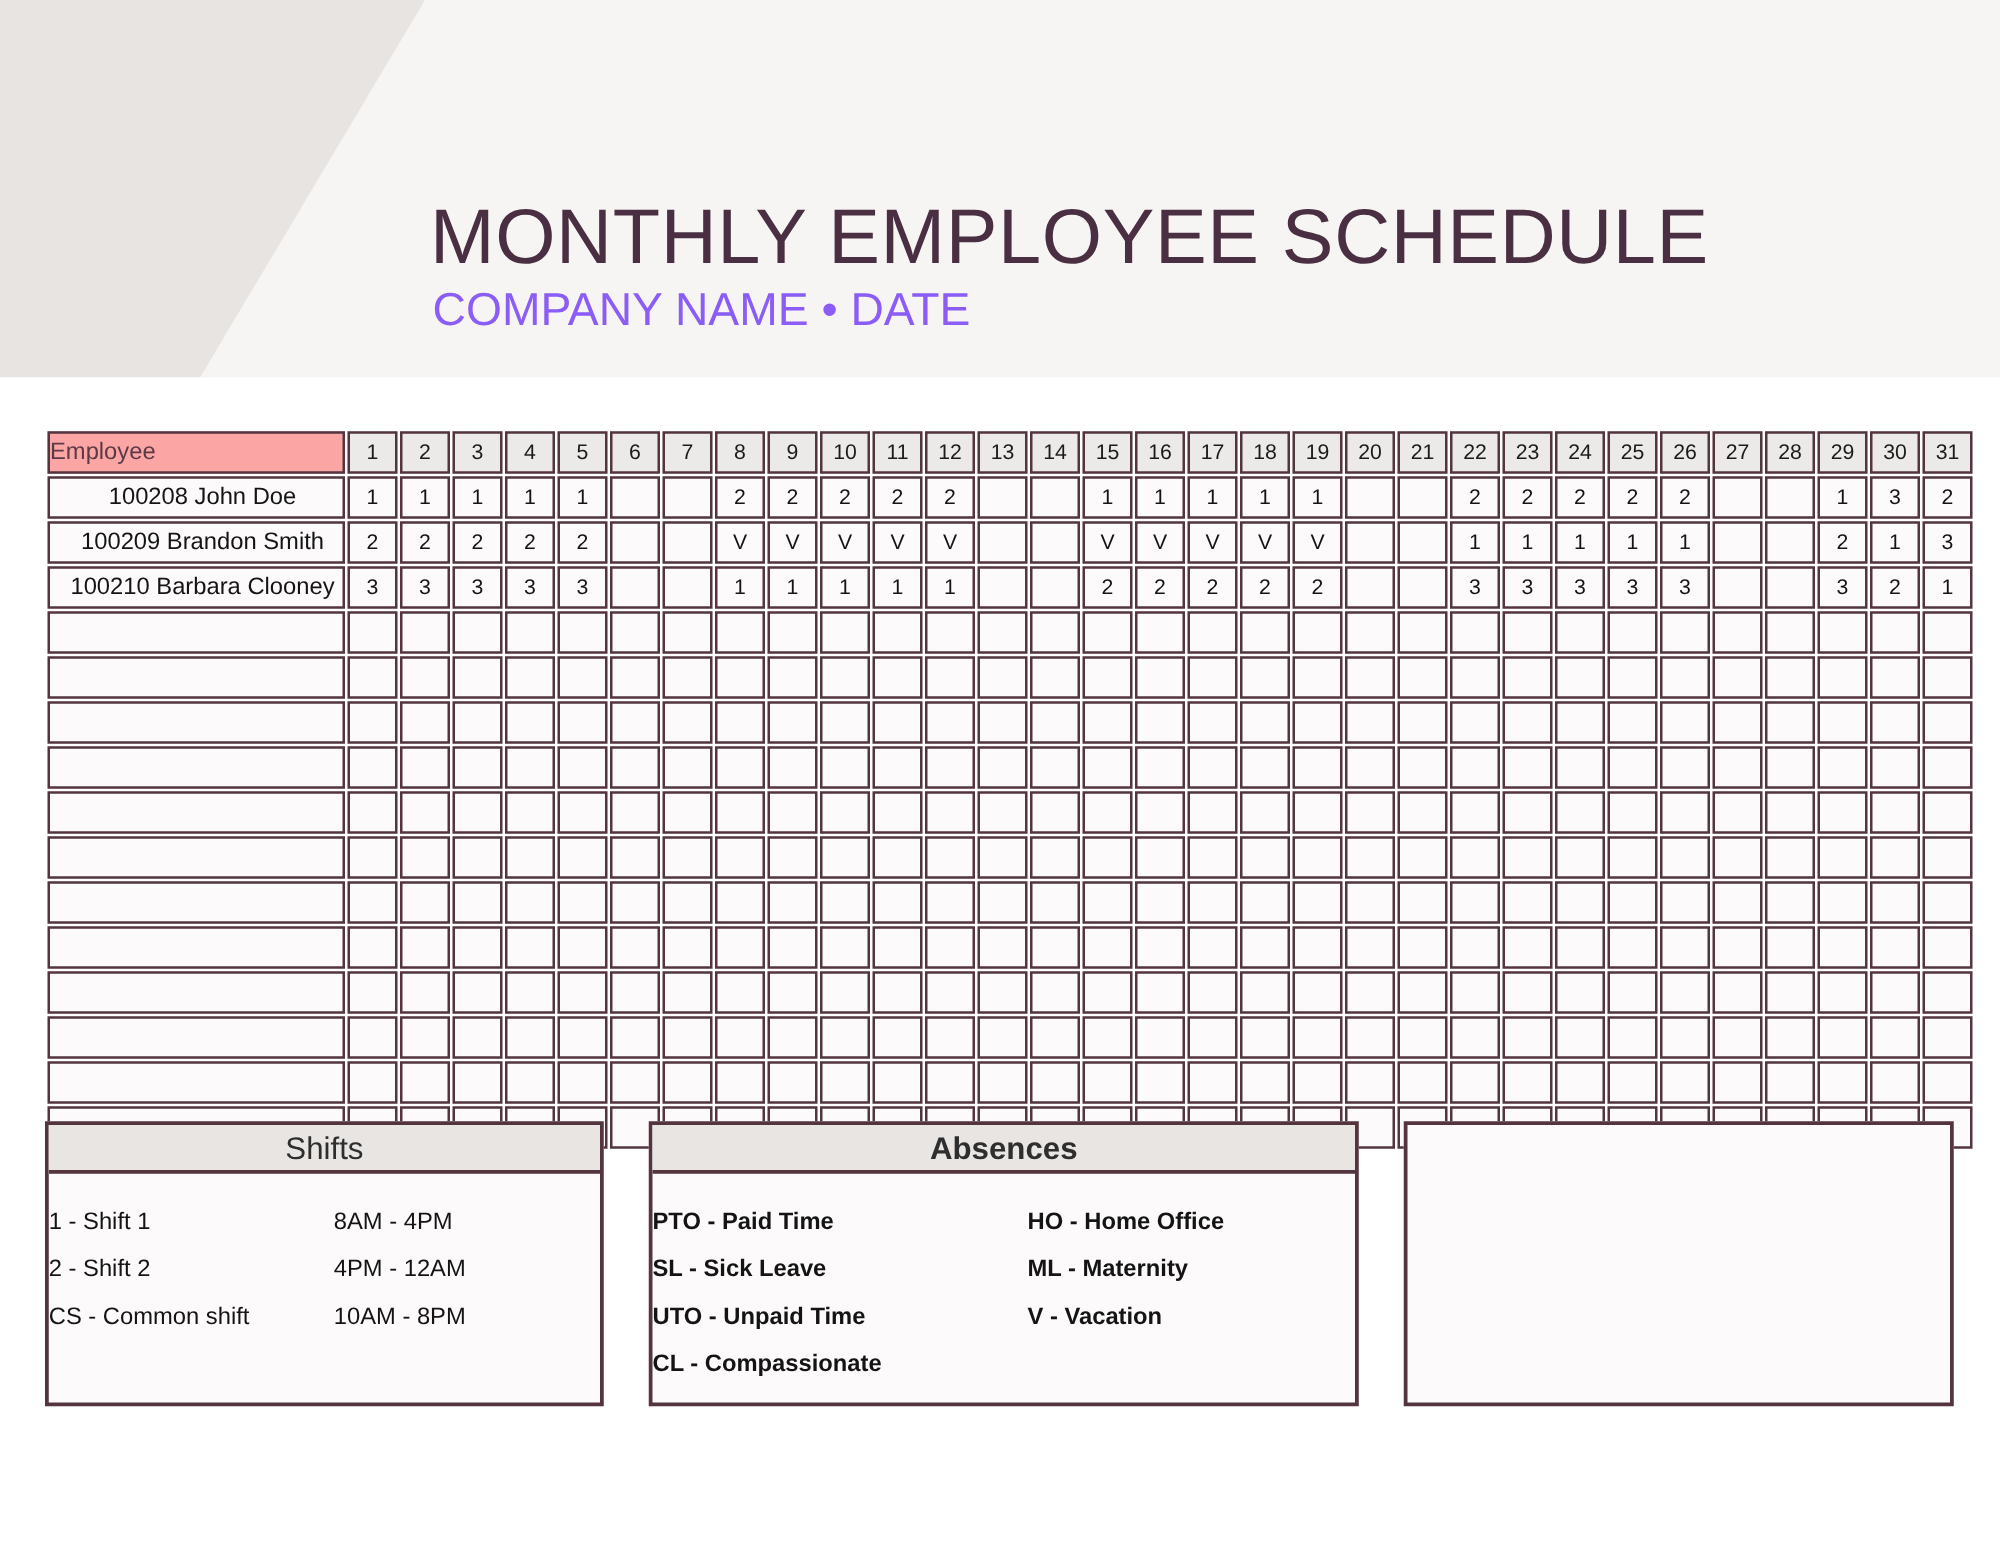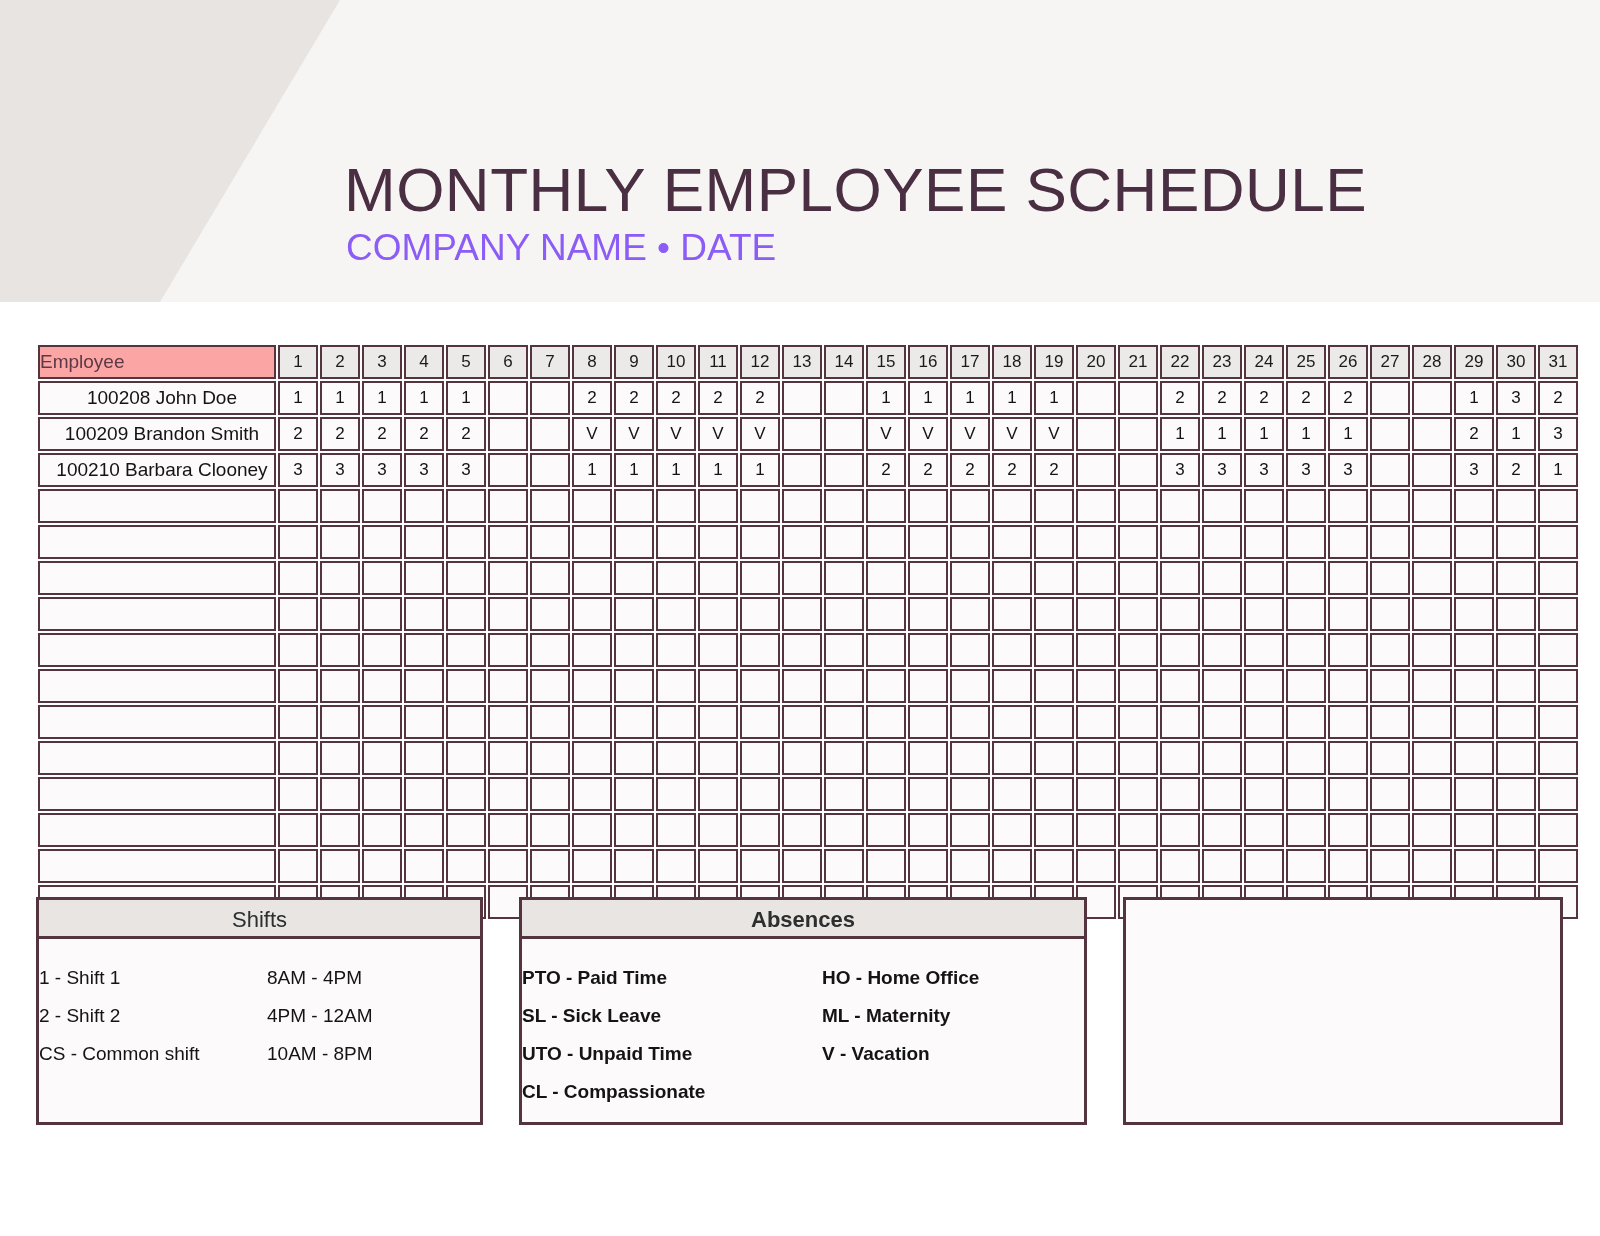--- a/index.html
+++ b/index.html
@@ -120,21 +120,21 @@
   }
   .legend-box.shifts   { width: 447px; }
   .legend-box.absences { width: 568px; font-weight: bold; }
   .legend-box.notes    { width: 440px; }
   .legend-head {
     background: #e8e5e3;
     border-bottom: 3px solid #53343f;
     height: 39px;
     line-height: 39px;
     text-align: center;
-    font-size: 22px;
+    font-size: 25px;
     color: #2e2e2e;
   }
   .legend-body {
     height: 183px;
     padding: 20px 0 0 0;
   }
   .legend-body.two-col {
     display: flex;
   }
   .legend-col { flex: 1; }

